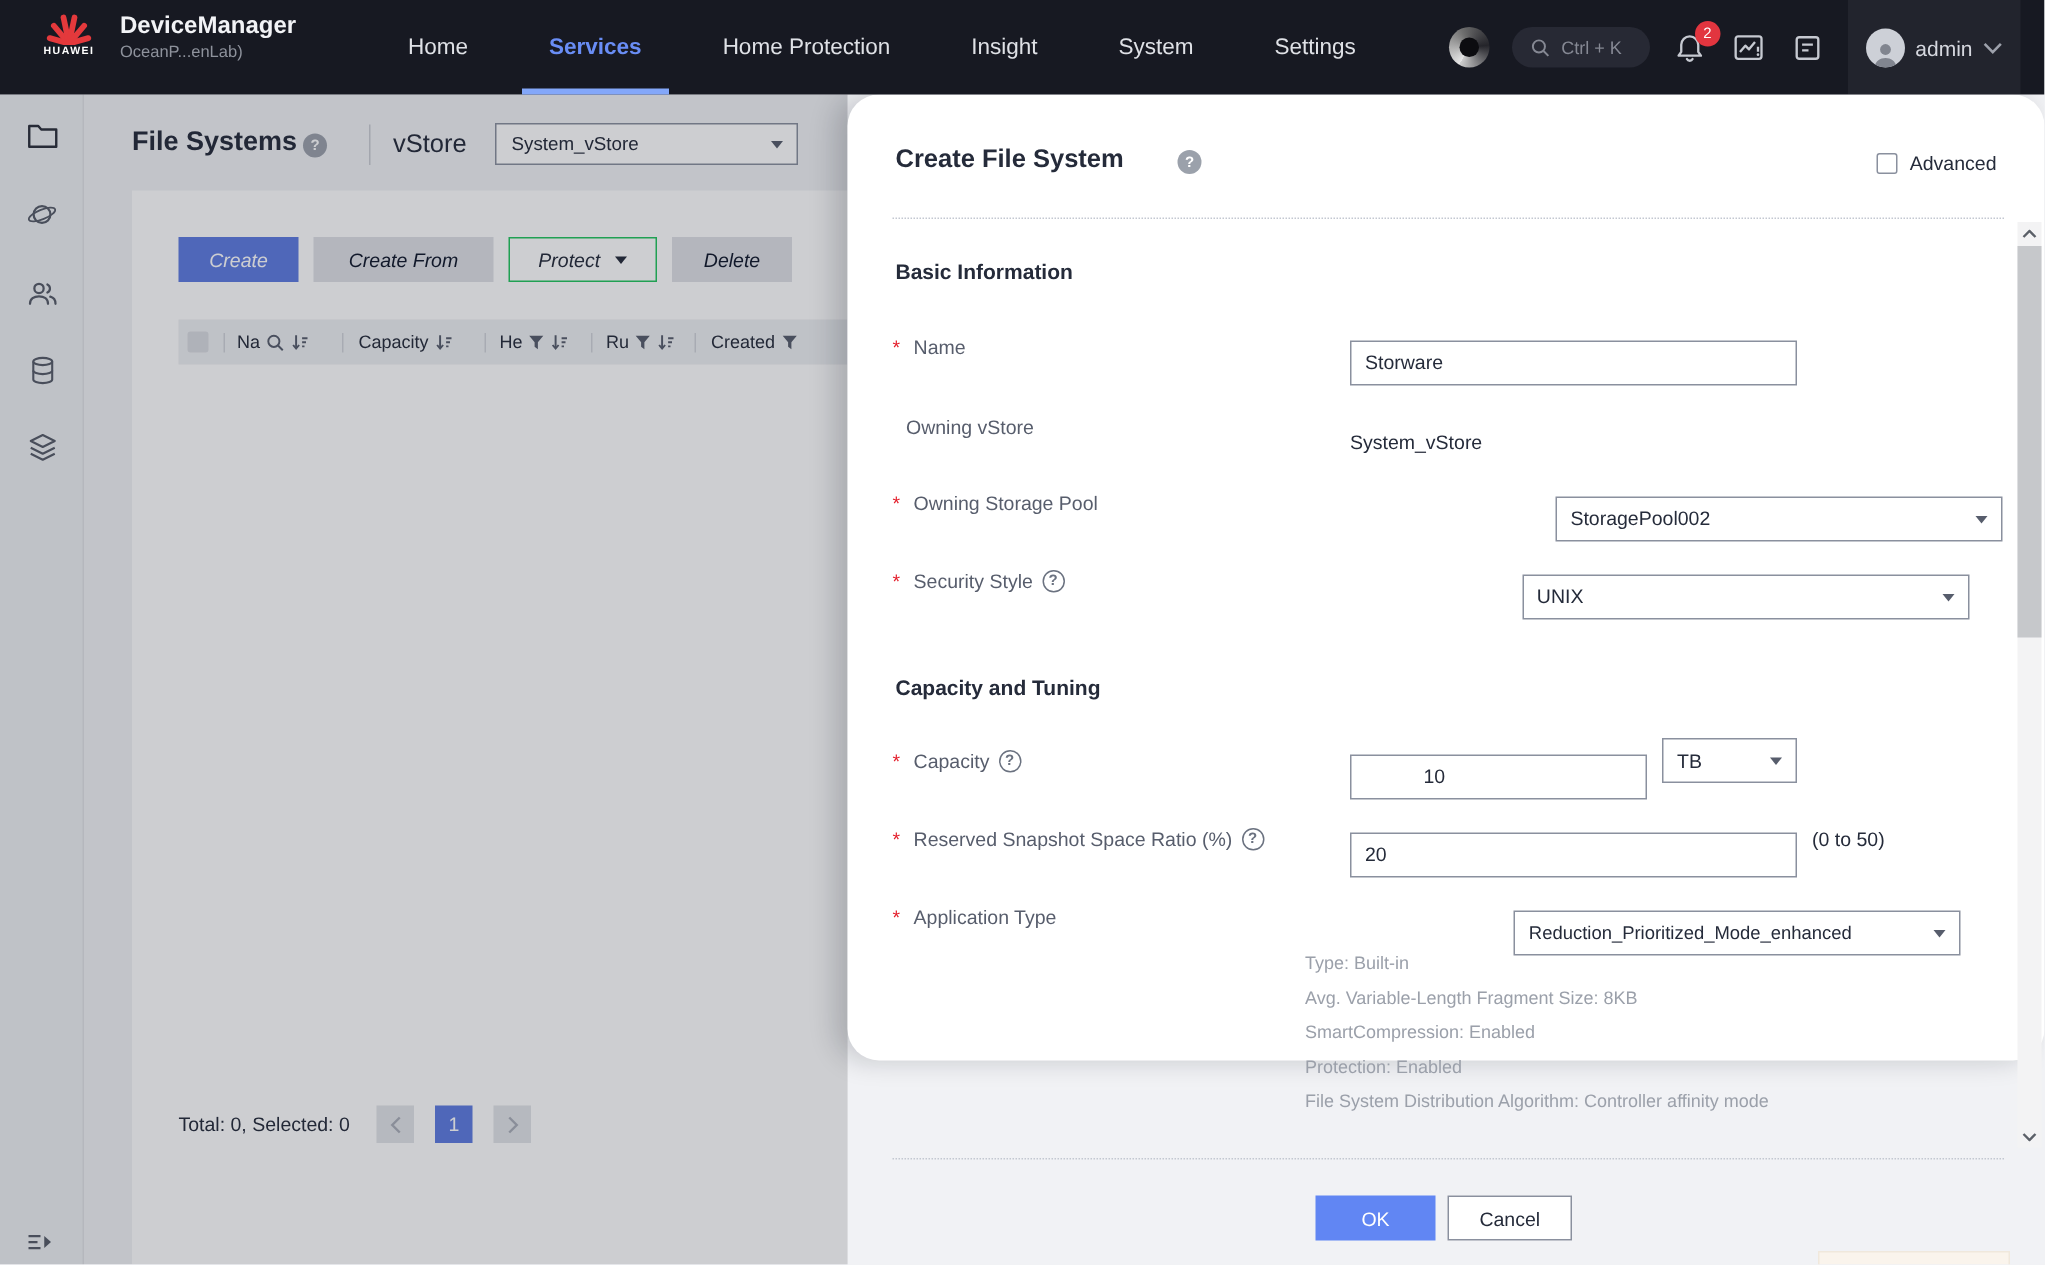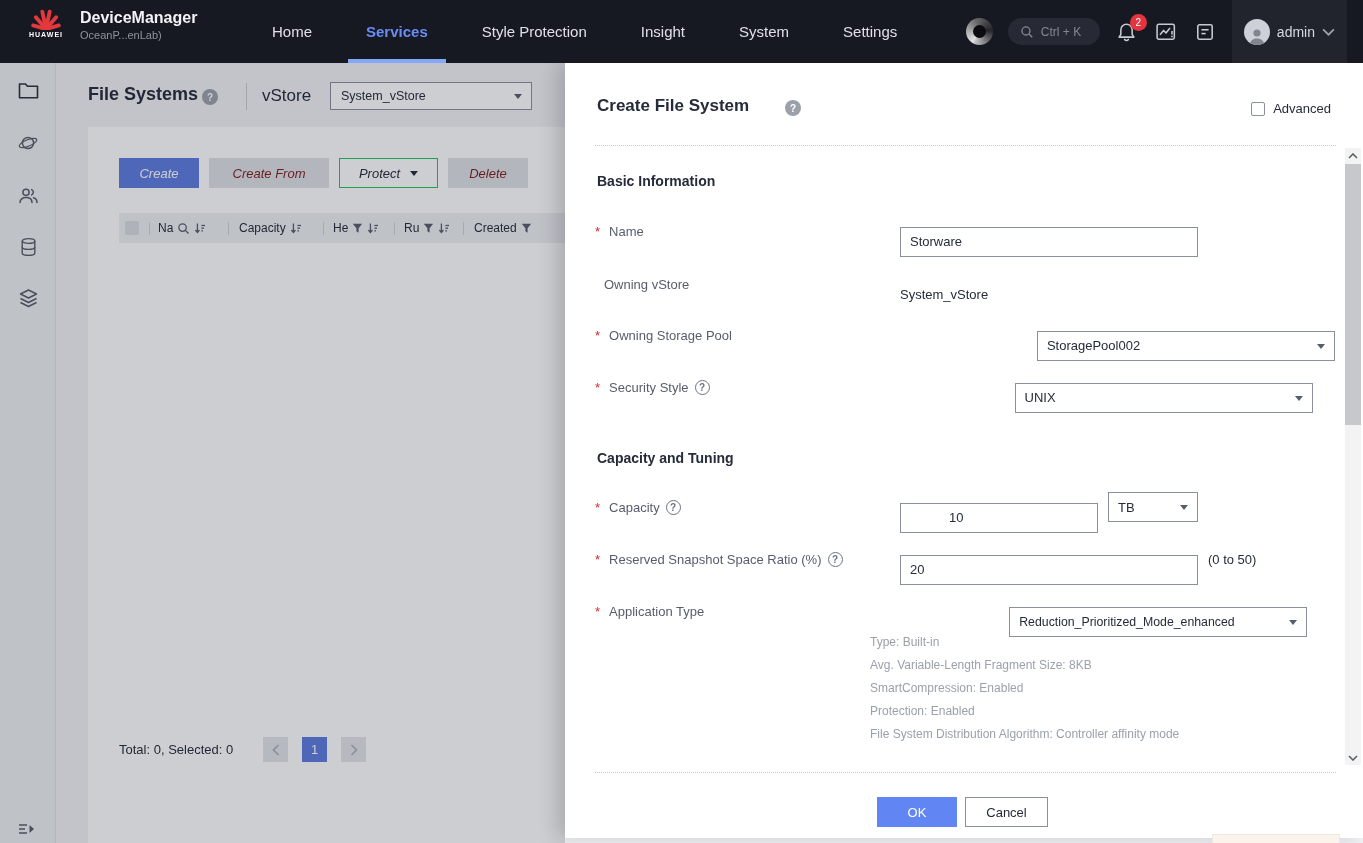--- a/index.html
+++ b/index.html
@@ -46,41 +46,41 @@
   .help-filled::after { content:"?"; }
   .ph-help { position:absolute; left:146px; top:26px; }
   .vdiv { position:absolute; left:190px; top:20px; width:1px; height:27px; background:#c9ccd2; }
   .vstore-label { position:absolute; left:206px; top:23px; font-size:17px; color:#252b3a; }
   .vstore-select { position:absolute; left:274px; top:19px; width:202px; height:28px; background:#fff; border:1px solid #8a909e; display:flex; align-items:center; padding:0 26px 0 10px; font-size:12.5px; cursor:pointer; }
   .caret { position:absolute; right:9px; top:50%; margin-top:-2px; width:0; height:0; border-left:4.5px solid transparent; border-right:4.5px solid transparent; border-top:5px solid #575d6c; }
 
   .card { position:absolute; left:32px; top:64px; width:477px; height:716px; background:#fff; }
   .btn { font-size:13px; display:flex; align-items:center; justify-content:center; cursor:pointer;font-style:italic; }
   .btn-create { position:absolute; left:31px; top:31px; width:80px; height:30px; background:#5e7ce0; color:#fff; }
-  .btn-disabled { background:#dfe1e6; color:#7f1d1d; cursor:default; }
+  .btn-disabled { background:#dfe1e6; color:#0f172a; cursor:default; }
   .btn-createfrom { position:absolute; left:121px; top:31px; width:120px; height:30px; }
   .btn-protect { position:absolute; left:251px; top:31px; width:99px; height:30px; background:#fff; border:1px solid #22c55e; gap:10px; }
   .btn-protect .tri { width:0; height:0; border-left:4.5px solid transparent; border-right:4.5px solid transparent; border-top:5px solid #252b3a; }
   .btn-delete { position:absolute; left:360px; top:31px; width:80px; height:30px; }
 
   .thead { position:absolute; left:31px; top:86px; width:446px; height:30px; background:#eef0f2; display:flex; align-items:center; font-size:12px; color:#252b3a; }
   .th { display:flex; align-items:center; gap:4px; white-space:nowrap; overflow:hidden; }
   .th-sep { width:1px; height:13px; background:#d0d3d9; flex:none; }
   .th-check { width:14px; height:14px; border-radius:2px; background:#d9dbe0; margin:0 10px 0 6px; cursor:pointer; flex:none; }
   .th svg { flex:none; cursor:pointer; color:#575d6c; }
 
-  .tfoot { position:absolute; left:31px; top:610px; display:flex; align-items:center; gap:18px; font-size:13px; color:#252b3a; }
+  .tfoot { position:absolute; left:31px; top:610px; display:flex; align-items:center; gap:6px; font-size:13px; color:#252b3a; }
   .pager { display:flex; align-items:center; gap:14px; margin-left:12px; }
   .pg-btn { width:25px; height:25px; background:#e2e4e8; color:#a9aeb8; display:flex; align-items:center; justify-content:center; cursor:pointer; }
   .pg-cur { width:25px; height:25px; background:#5e7ce0; color:#fff; font-size:13px; display:flex; align-items:center; justify-content:center; cursor:pointer; }
 
   .dim-overlay { position:absolute; left:0; top:63px; width:565px; height:780px; background:rgba(28,32,44,0.22); z-index:40; }
 
   
-  .drawer { position:absolute; left:565px; top:63px; width:798px; height:775px; background:#fff; z-index:60; box-shadow:-8px 0 18px rgba(10,14,25,0.18); }
+  .drawer { position:absolute; left:565px; top:63px; width:798px; height:644px; background:#fff; z-index:60; box-shadow:-8px 0 18px rgba(10,14,25,0.18);border-radius:21px; }
   .dlg-title { position:absolute; left:32px; top:33px; font-size:17px; font-weight:bold; color:#252b3a; }
   .dlg-help { position:absolute; left:220px; top:37px; }
   .advanced { position:absolute; right:32px; top:38px; display:flex; align-items:center; gap:8px; cursor:pointer; }
   .checkbox { width:14px; height:14px; border:1px solid #8a909e; border-radius:2px; background:#fff; }
   .advanced-label { font-size:13px; color:#252b3a; }
   .dotted { position:absolute; left:30px; width:741px; border-top:1px dotted #c3c8d1; }
   .sec-head { position:absolute; left:32px; font-size:14px; font-weight:bold; color:#252b3a; }
 
   .frow { position:absolute; left:30px; width:741px; height:30px; display:flex; align-items:center; }
   .flabel { font-size:13px; color:#575d6c; display:flex; align-items:center; gap:5px; }
@@ -128,21 +128,21 @@
       </div>
       <div>
         <div class="brand-title">DeviceManager</div>
         <div class="brand-sub">OceanP...enLab)</div>
       </div>
     </div>
 
     <nav class="nav">
       <div class="nav-item">Home</div>
       <div class="nav-item active">Services</div>
-      <div class="nav-item">Style Protection</div>
+      <div class="nav-item">Home Protection</div>
       <div class="nav-item">Insight</div>
       <div class="nav-item">System</div>
       <div class="nav-item">Settings</div>
     </nav>
 
     <div class="top-actions">
       <div class="ring-icon">
           <span></span>
         </div>
 

